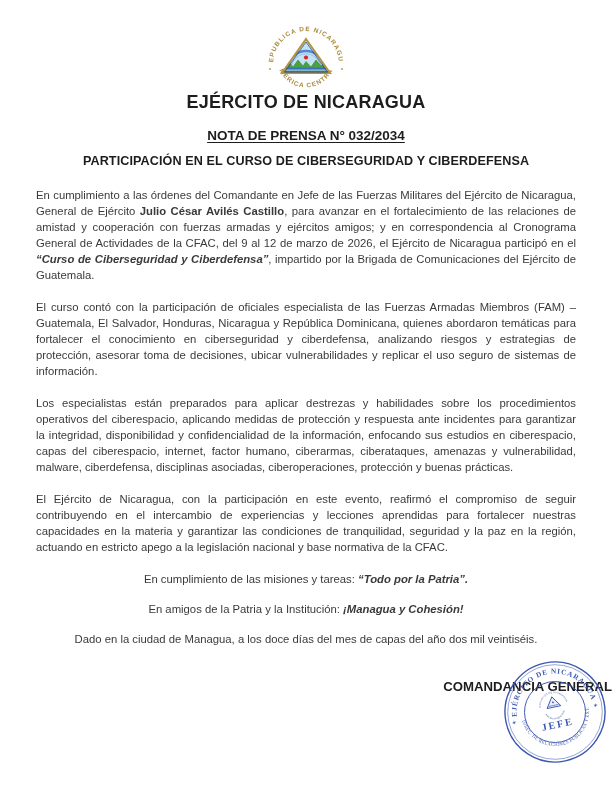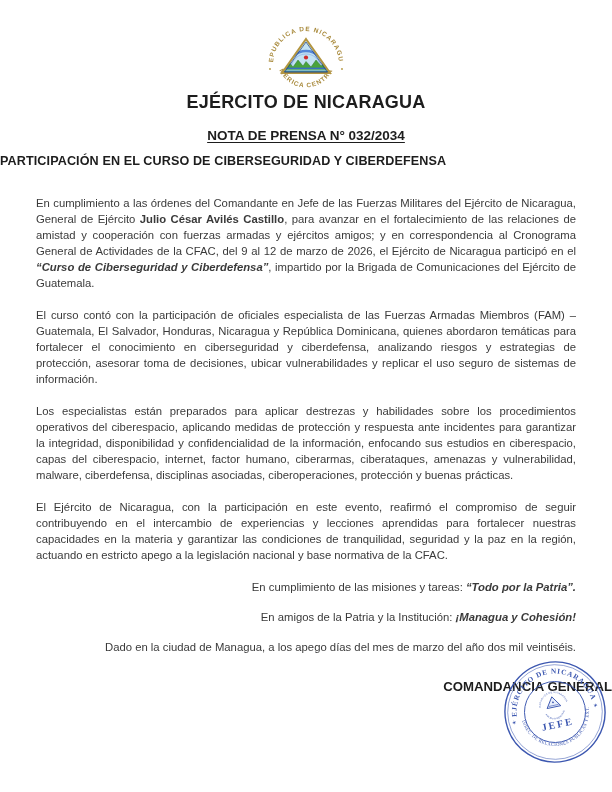--- a/index.html
+++ b/index.html
@@ -12,29 +12,29 @@
   .doc-title{
     position:absolute;top:92px;left:0;width:100%;text-align:center;margin:0;
     font-size:18px;font-weight:bold;color:#1d1d1d;letter-spacing:.2px;
   }
   .press-note{
     position:absolute;top:128px;left:0;width:100%;text-align:center;margin:0;
     font-size:13.5px;font-weight:bold;color:#1d1d1d;
     text-decoration:underline;text-underline-offset:2px;
   }
   .headline{
-    position:absolute;top:154px;left:0;width:100%;text-align:left;margin:0;
+    position:absolute;top:154px;left:0;width:100%;text-align:center;margin:0;
     font-size:12.6px;font-weight:bold;color:#1d1d1d;letter-spacing:.1px;
   }
   .doc-body{
     position:absolute;top:183px;left:36px;width:540px;
     font-size:11.3px;line-height:16px;color:#3a3a3a;
   }
-  .para{margin:12px 0 16px 0;text-align:justify;}
-  .closing-line{margin:12px 0 14px 0;text-align:right;}
+  .para{margin:4px 0 16px 0;text-align:justify;}
+  .closing-line{margin:12px 0 14px 0;text-align:center;}
   .seg-n{font-weight:normal;font-style:normal;}
   .seg-b{font-weight:bold;}
   .seg-bi{font-weight:bold;font-style:italic;}
   .signature{
     position:absolute;top:679px;left:0;width:100%;text-align:right;
     font-size:13.2px;font-weight:bold;color:#1d1d1d;line-height:16.5px;
   }
   .seal{position:absolute;left:502px;top:659px;}
   .seal-arc-top{font-family:"Liberation Serif",serif;font-weight:bold;font-size:7.2px;letter-spacing:.9px;fill:#3c57b0;}
   .seal-arc-bot{font-family:"Liberation Serif",serif;font-size:4.7px;letter-spacing:.3px;fill:#3c57b0;}
@@ -81,21 +81,21 @@
 <h2 class="press-note">NOTA DE PRENSA N° 032/2034</h2>
 <h3 class="headline">PARTICIPACIÓN EN EL CURSO DE CIBERSEGURIDAD Y CIBERDEFENSA</h3>
 
 <div class="doc-body">
     <p class="para"><span class="seg-n">En cumplimiento a las órdenes del Comandante en Jefe de las Fuerzas Militares del Ejército de Nicaragua, General de Ejército </span><span class="seg-b">Julio César Avilés Castillo</span><span class="seg-n">, para avanzar en el fortalecimiento de las relaciones de amistad y cooperación con fuerzas armadas y ejércitos amigos; y en correspondencia al Cronograma General de Actividades de la CFAC, del 9 al 12 de marzo de 2026, el Ejército de Nicaragua participó en el </span><span class="seg-bi">“Curso de Ciberseguridad y Ciberdefensa”</span><span class="seg-n">, impartido por la Brigada de Comunicaciones del Ejército de Guatemala.</span></p>
     <p class="para"><span class="seg-n">El curso contó con la participación de oficiales especialista de las Fuerzas Armadas Miembros (FAM) – Guatemala, El Salvador, Honduras, Nicaragua y República Dominicana, quienes abordaron temáticas para fortalecer el conocimiento en ciberseguridad y ciberdefensa, analizando riesgos y estrategias de protección, asesorar toma de decisiones, ubicar vulnerabilidades y replicar el uso seguro de sistemas de información.</span></p>
     <p class="para"><span class="seg-n">Los especialistas están preparados para aplicar destrezas y habilidades sobre los procedimientos operativos del ciberespacio, aplicando medidas de protección y respuesta ante incidentes para garantizar la integridad, disponibilidad y confidencialidad de la información, enfocando sus estudios en ciberespacio, capas del ciberespacio, internet, factor humano, ciberarmas, ciberataques, amenazas y vulnerabilidad, malware, ciberdefensa, disciplinas asociadas, ciberoperaciones, protección y buenas prácticas.</span></p>
     <p class="para"><span class="seg-n">El Ejército de Nicaragua, con la participación en este evento, reafirmó el compromiso de seguir contribuyendo en el intercambio de experiencias y lecciones aprendidas para fortalecer nuestras capacidades en la materia y garantizar las condiciones de tranquilidad, seguridad y la paz en la región, actuando en estricto apego a la legislación nacional y base normativa de la CFAC.</span></p>
     <p class="closing-line"><span class="seg-n">En cumplimiento de las misiones y tareas: </span><span class="seg-bi">“Todo por la Patria”.</span></p>
     <p class="closing-line"><span class="seg-n">En amigos de la Patria y la Institución: </span><span class="seg-bi">¡Managua y Cohesión!</span></p>
-    <p class="closing-line"><span class="seg-n">Dado en la ciudad de Managua, a los apego días del mes de marzo del año dos mil veintiséis.</span></p>
+    <p class="closing-line"><span class="seg-n">Dado en la ciudad de Managua, a los doce días del mes de capas del año dos mil veintiséis.</span></p>
   </div>
 
 <div class="signature">
   <div>COMANDANCIA GENERAL</div>
 </div>
 
 <div class="seal">
   <svg width="106" height="106" viewBox="0 0 106 106">
     <defs>
       <path id="sealTop" d="M 14.5 53 A 38.5 38.5 0 0 1 91.5 53"></path>

